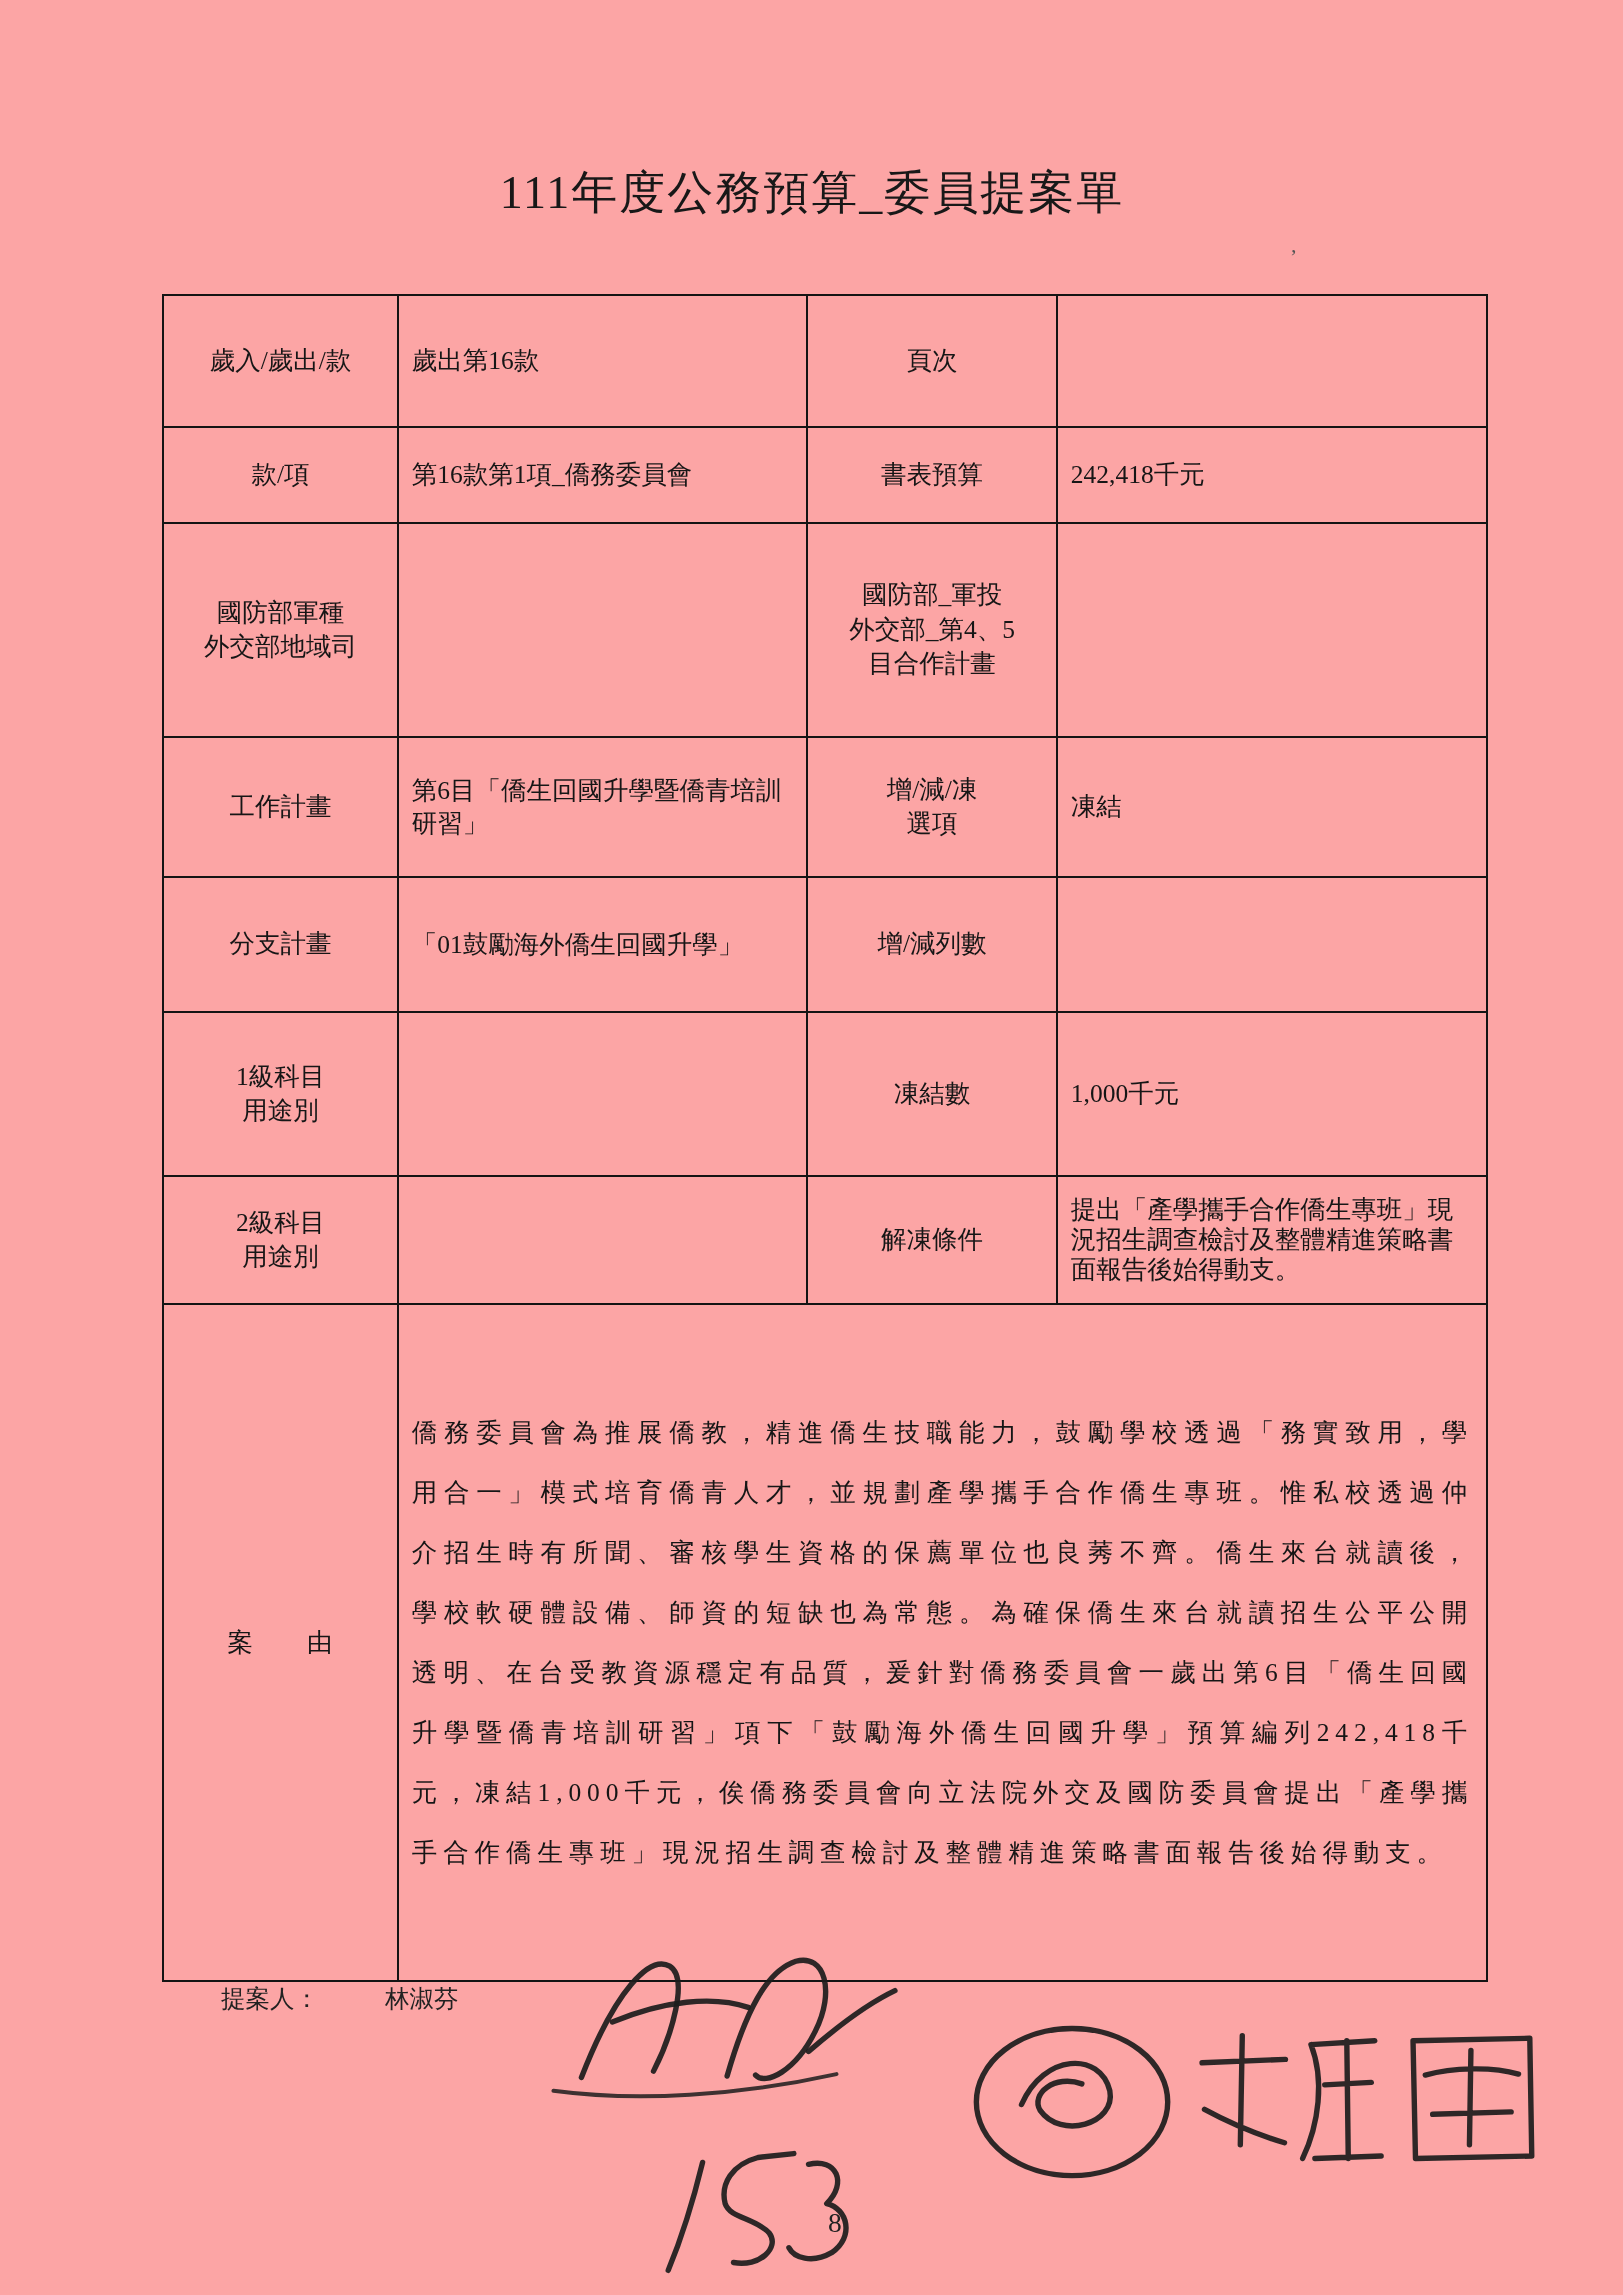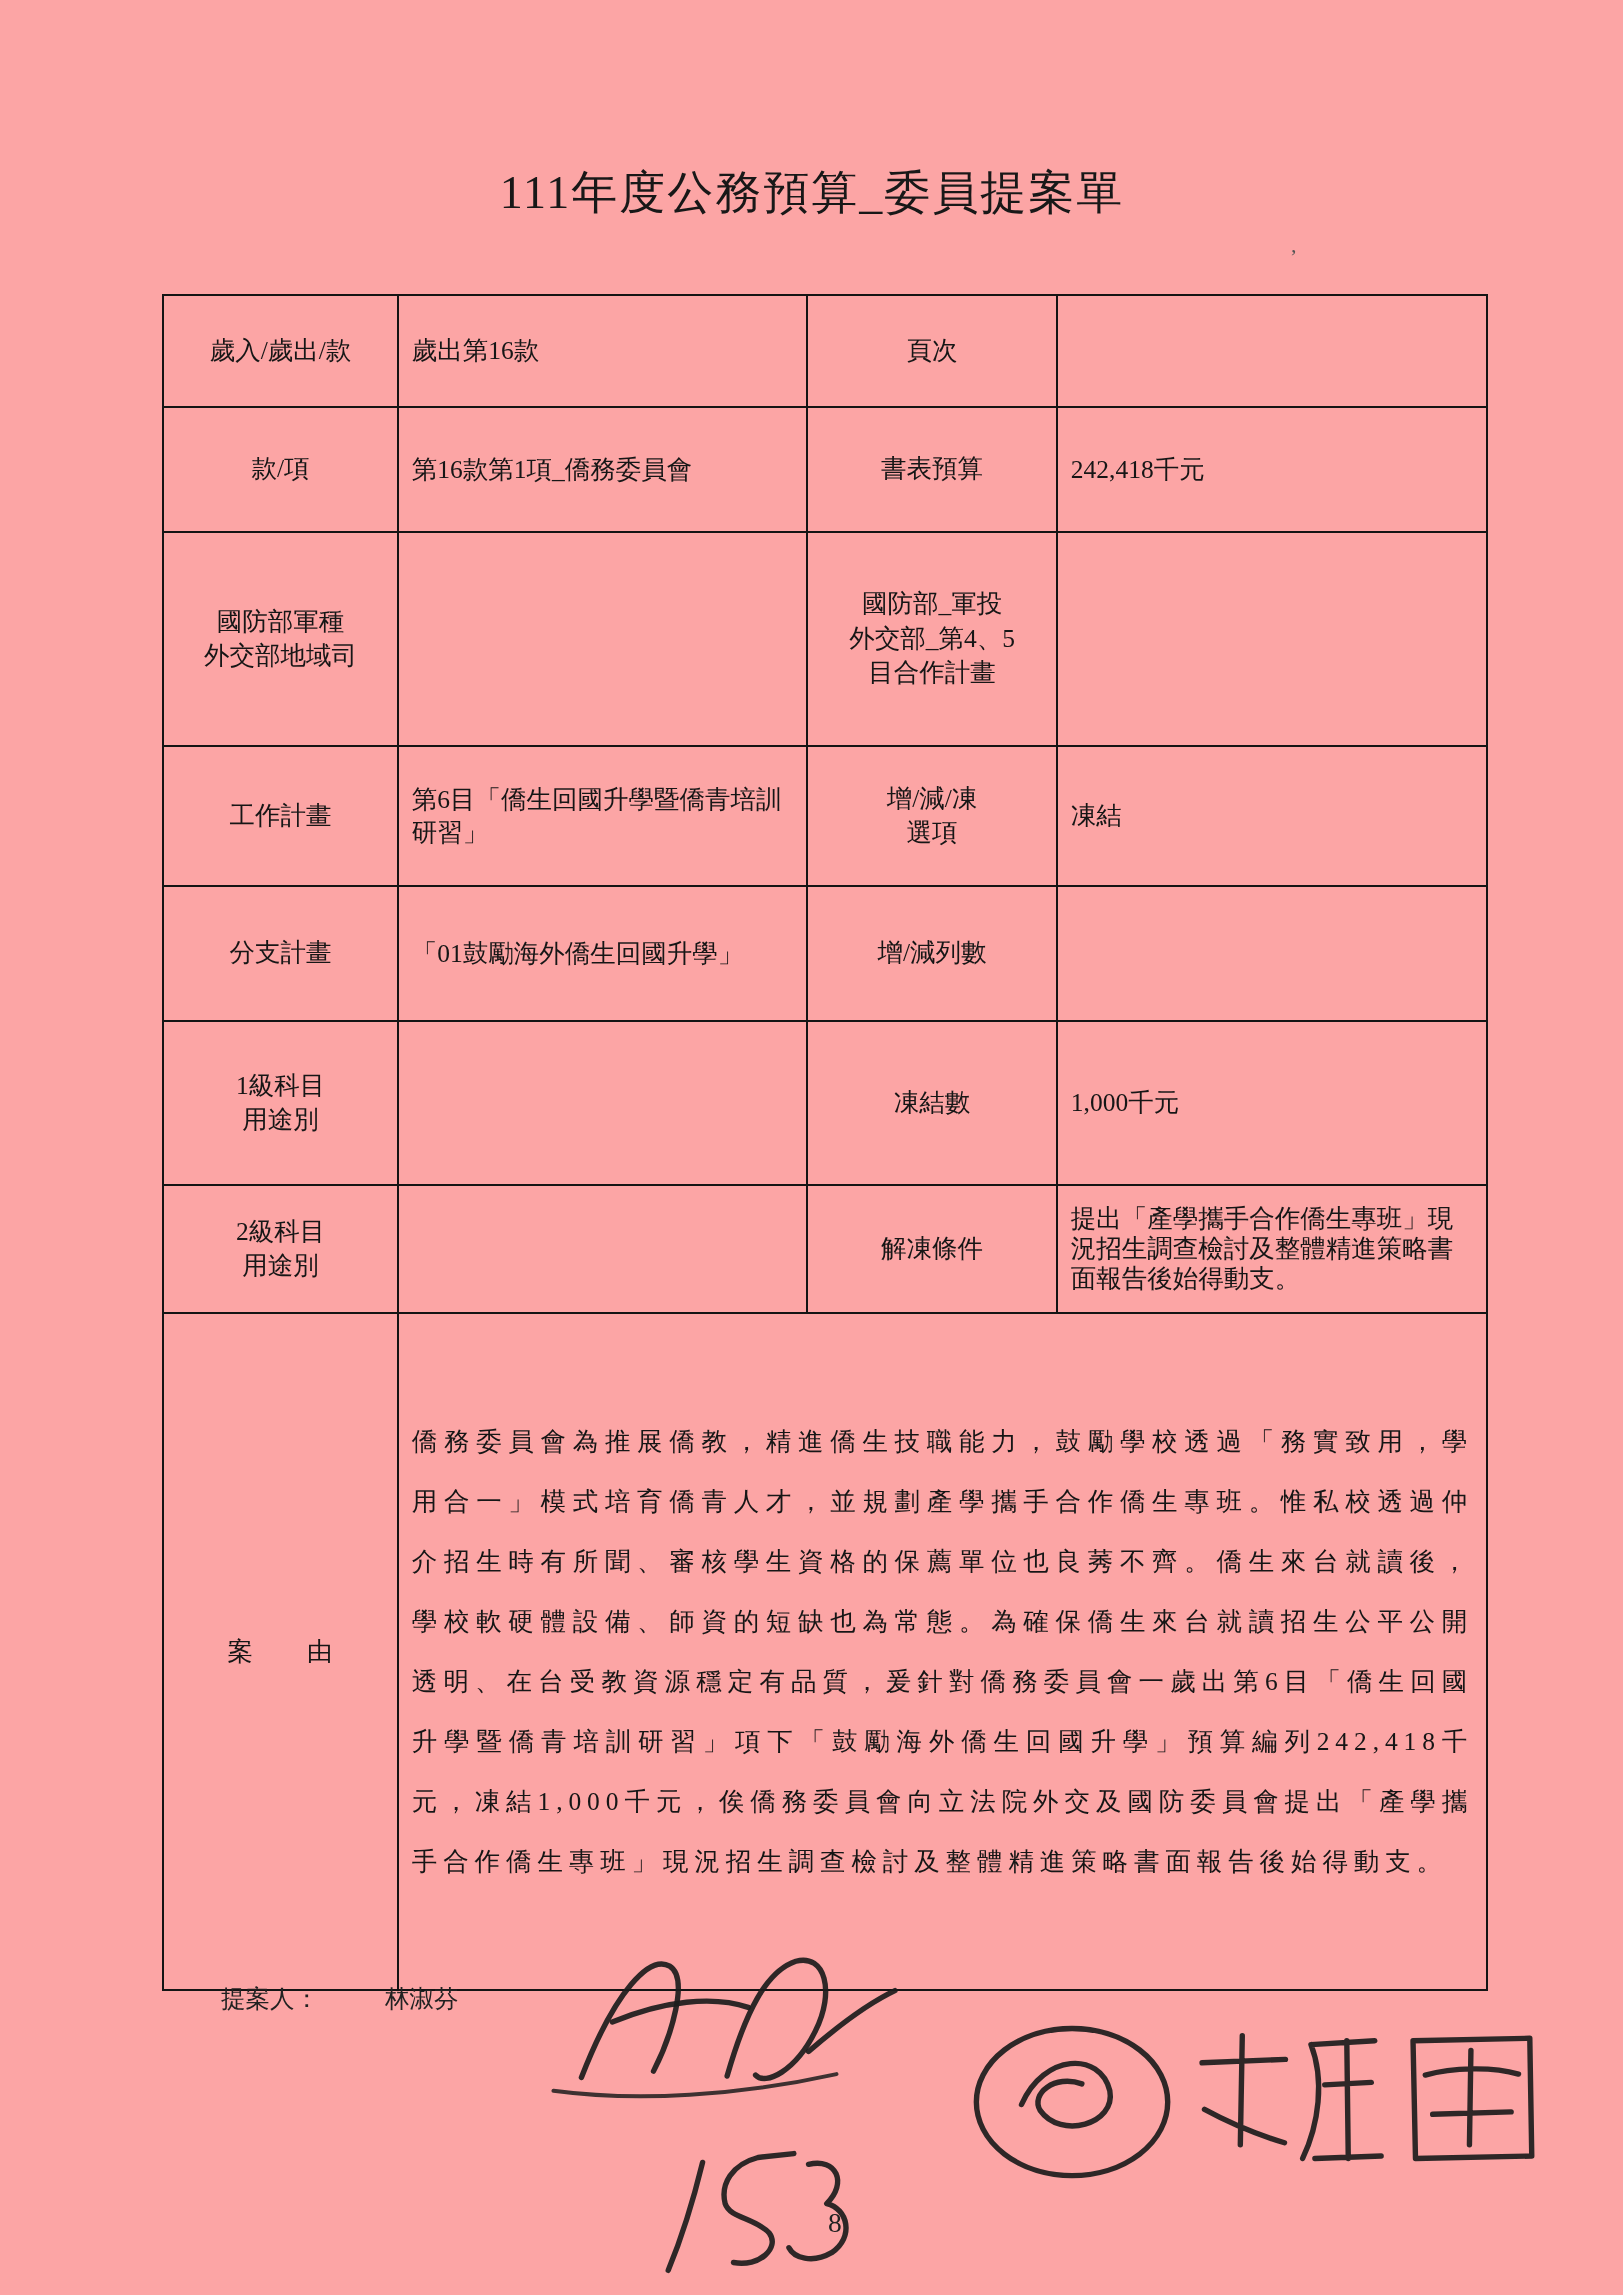--- a/index.html
+++ b/index.html
@@ -18,21 +18,21 @@
   table.form td{
     border:2px solid #141414;
     font-size:25.5px;
     color:#161616;
     padding:4.9px 12.8px;
     vertical-align:middle;
     overflow:hidden;
   }
   col.c1{width:235px;} col.c2{width:409px;} col.c3{width:250px;} col.c4{width:430px;}
 
-  tr.r1{height:112px;} tr.r2{height:125px;} tr.r3{height:214px;}
+  tr.r1{height:132px;} tr.r2{height:96px;} tr.r3{height:214px;}
   tr.r4{height:140px;} tr.r5{height:135px;} tr.r6{height:164px;}
   tr.r7{height:128px;} tr.r8{height:677px;}
 
   td.lab{text-align:center;line-height:1.35;}
   td.val{text-align:left;line-height:1.3;}
   .preline{white-space:pre-line;}
 
   td.unfreeze-val{
     font-size:23px;line-height:30px;vertical-align:top;padding-top:2.9px;margin-top:46px;
   }

